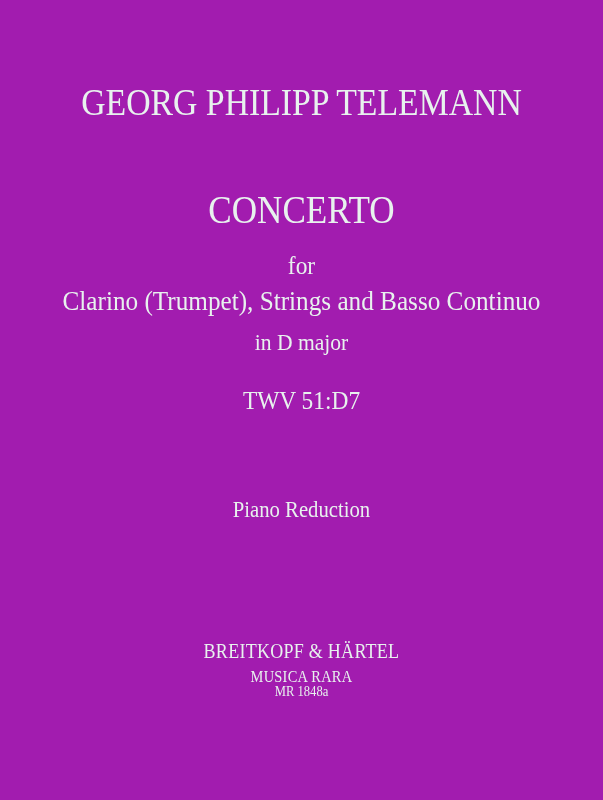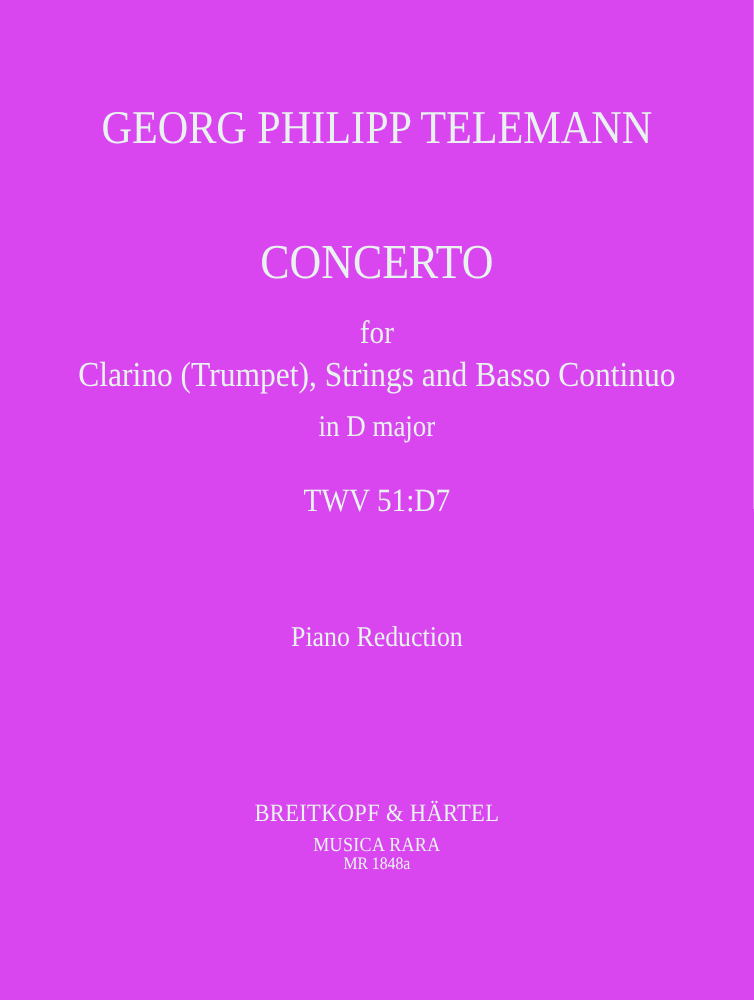--- a/index.html
+++ b/index.html
@@ -3,21 +3,21 @@
 <meta charset="utf-8">
 <style>
   html, body {
     margin: 0;
     padding: 0;
   }
   .cover {
     position: relative;
     width: 603px;
     height: 800px;
-    background: #d946ef;
+    background: #a21caf;
     overflow: hidden;
     font-family: "Liberation Serif", "DejaVu Serif", serif;
   }
   .line {
     position: absolute;
     left: 0;
     right: 0;
     text-align: center;
     line-height: 1;
     color: #e8f2ee;

